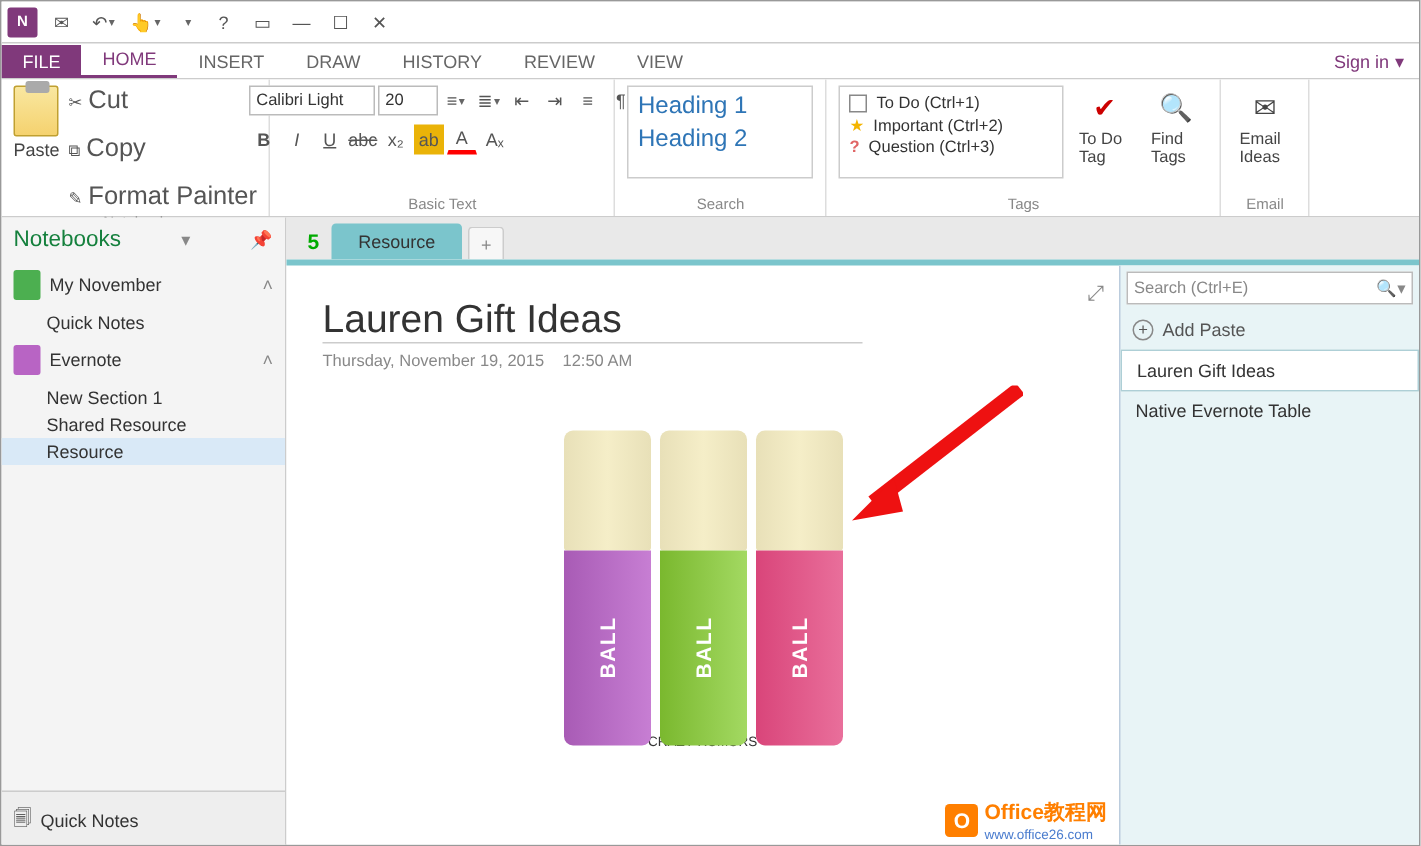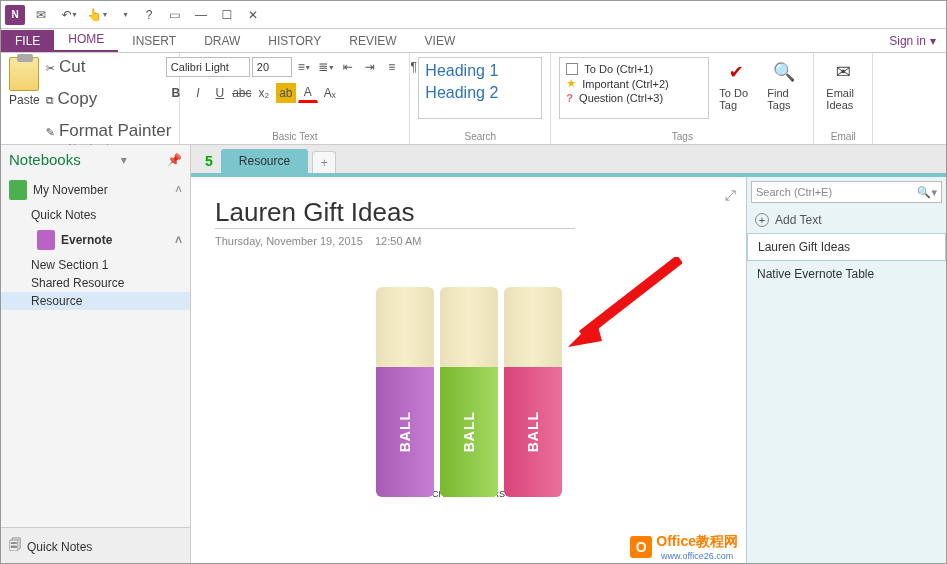--- a/index.html
+++ b/index.html
@@ -35,21 +35,21 @@
 .tags-box{border:1px solid #ccc;padding:4px 6px;width:150px;height:62px;font-size:11px;}
 .tag-item{display:flex;align-items:center;gap:6px;padding:1px 0;}
 .big-btn{display:flex;flex-direction:column;align-items:center;gap:2px;font-size:11px;color:#444;padding:2px 4px;width:42px;}
 .big-btn .ic{width:26px;height:26px;display:flex;align-items:center;justify-content:center;font-size:18px;}
 .content{display:flex;height:420px;}
 .sidebar{width:190px;background:#f4f4f4;border-right:1px solid #ccc;display:flex;flex-direction:column;}
 .sb-header{display:flex;align-items:center;justify-content:space-between;padding:6px 8px;}
 .sb-title{font-size:15px;color:#15803d;}
 .pin{color:#888;}
 .nb-item{display:flex;align-items:center;gap:6px;padding:6px 8px;cursor:pointer;}
-.nb-item.sel{font-weight:bold;margin-left:28px;}
+.nb-item.sel{font-weight:normal;}
 .nb-icon{width:18px;height:20px;border-radius:2px;}
 .nb-green{background:#4caf50;} .nb-purple{background:#b864c4;}
 .nb-chev{margin-left:auto;color:#888;}
 .sub{padding:2px 0 2px 30px;font-size:12px;color:#333;cursor:pointer;}
 .sub.sel{background:#d9e9f7;}
 .qn-footer{margin-top:auto;padding:8px;border-top:1px solid #ccc;display:flex;align-items:center;gap:6px;background:#eee;}
 .main{flex:1;display:flex;flex-direction:column;background:#e9e9e9;}
 .section-tabs{height:28px;display:flex;align-items:flex-end;padding-left:6px;background:#e9e9e9;gap:0;}
 .page-num{color:#0a0;font-weight:bold;margin:0 8px 4px;font-size:14px;}
 .sec-tab{background:#7bc5cc;padding:5px 18px;border-radius:3px 3px 0 0;font-size:12px;color:#333;}
@@ -69,21 +69,21 @@
 .products{display:flex;gap:6px;justify-content:center;margin-top:40px;position:relative;}
 .tube{width:58px;height:210px;position:relative;}
 .cap{height:80px;background:linear-gradient(90deg,#e8e0b8,#f5eec8,#e8e0b8);border-radius:6px 6px 2px 2px;}
 .body{height:130px;border-radius:0 0 6px 6px;display:flex;flex-direction:column;align-items:center;justify-content:center;color:#fff;font-size:8px;padding:4px;}
 .body.p{background:linear-gradient(90deg,#a85bb5,#c77ed3);} 
 .body.g{background:linear-gradient(90deg,#7ab82e,#a3d962);} 
 .body.r{background:linear-gradient(90deg,#d9457a,#e96f9b);}
 .vtext{writing-mode:vertical-rl;transform:rotate(180deg);font-weight:bold;font-size:14px;letter-spacing:1px;}
 .arrow{position:absolute;top:-30px;right:40px;width:120px;height:100px;pointer-events:none;}
 .watermark{position:absolute;bottom:4px;right:8px;font-size:14px;font-weight:bold;color:#ff7f00;display:flex;align-items:center;gap:4px;}
-.watermark .sub2{display:block;font-size:9px;color:#4a7cce;font-weight:normal;text-align:center;}
+.watermark .sub2{display:block;font-size:9px;color:#4a7cce;font-weight:normal;}
 .wm-ic{width:22px;height:22px;background:#ff7f00;border-radius:3px;display:flex;align-items:center;justify-content:center;color:#fff;}
 svg{display:block;}
 .dd{font-size:8px;color:#666;margin-left:1px;}
 .cb{width:12px;height:12px;border:1px solid #888;display:inline-block;}
 .star{color:#f4b400;}
 .qmark{color:#e06666;font-weight:bold;}
 .scissors::before{content:"✂";font-size:11px;}
 .copy-ic::before{content:"⧉";font-size:11px;}
 .brush::before{content:"✎";font-size:11px;}
 </style>
@@ -297,20 +297,20 @@
           <div><span>Office教程网</span><span class="sub2">www.office26.com</span></div>
         </div>
       </div>
       <div class="pages-panel">
         <div class="search-box">
           <span>Search (Ctrl+E)</span>
             <span>🔍▾</span>
         </div>
         <div class="add-page">
           <span style="border:1px solid #888;border-radius:50%;width:14px;height:14px;display:inline-flex;align-items:center;justify-content:center;font-size:11px;">+</span>
-          <span>Add Text</span>
+          <span>Add Paste</span>
         </div>
         <div class="page-list-item sel">Lauren Gift Ideas</div>
         <div class="page-list-item">Native Evernote Table</div>
       </div>
     </div>
   </div>
 </div>
 
 </body></html>

